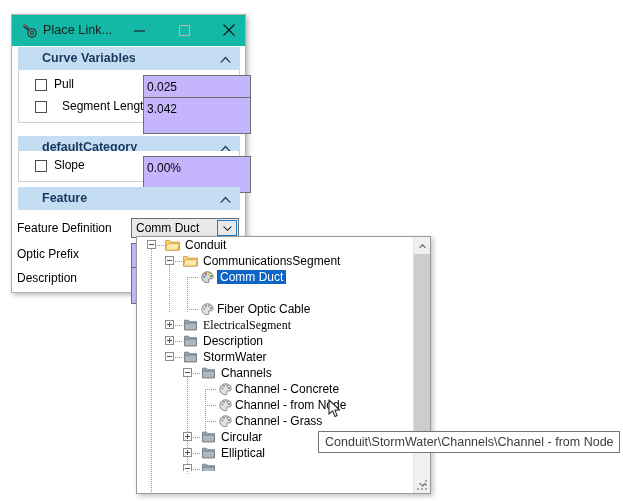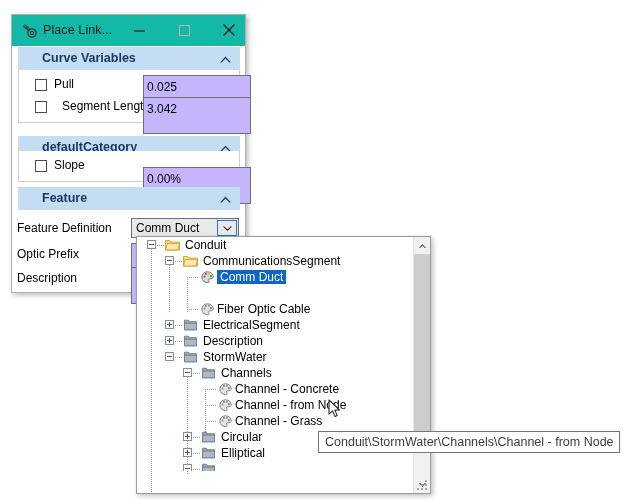--- a/index.html
+++ b/index.html
@@ -204,21 +204,21 @@
     <span class="gh-label">defaultCategory</span>
     <span class="gh-chevron">
       <svg width="13" height="9" viewBox="0 0 13 9">
           <path d="M6.5 1.5 L12 7.5 L10.4 7.5 L6.5 3.6 L2.6 7.5 L1 7.5 Z" fill="#1f3864"></path>
         </svg>
     </span>
   </div>
   <div class="group-body" style="top:136px;height:31px;">
     <span class="cb" style="left:16px;top:9px;"></span>
     <span class="fld-label" style="left:35px;top:7px;">Slope</span>
-    <span class="tbox" style="left:124px;top:16px;width:108px;">0.00%</span>
+    <span class="tbox" style="left:124px;top:5px;width:108px;">0.00%</span>
   </div>
 
   <div class="group-head" style="top:172px;">
     <span class="gh-label">Feature</span>
     <span class="gh-chevron">
       <svg width="13" height="9" viewBox="0 0 13 9">
           <path d="M6.5 1.5 L12 7.5 L10.4 7.5 L6.5 3.6 L2.6 7.5 L1 7.5 Z" fill="#1f3864"></path>
         </svg>
     </span>
   </div>
@@ -299,21 +299,21 @@
           <path d="M6.5 0.8c3.2 0 5.7 2.1 5.7 4.8 0 1.6-1.1 2.2-2.2 2.2H8.8c-.8 0-1.3.5-1.3 1.1 0 .8.7 1 .7 1.7 0 .7-.7 1.1-1.7 1.1C3.3 11.7.8 9.3.8 6.2S3.3.8 6.5.8z" fill="#e3e3e3" stroke="#6a6a6a" stroke-width="0.8"></path>
           <circle cx="3.4" cy="5.6" r="1.1" fill="#9a9a9a"></circle>
           <circle cx="4.9" cy="3.0" r="1.1" fill="#8a8a8a"></circle>
           <circle cx="8.0" cy="2.8" r="1.1" fill="#9a9a9a"></circle>
           <circle cx="9.9" cy="5.2" r="1.1" fill="#8a8a8a"></circle>
         </svg>
       </span>
       <span class="tlabel" style="left:80px;">Fiber Optic Cable</span>
     </div>
 
-    <div class="trow" style="top:80px;">
+    <div class="trow" style="top:80px;font-family:Liberation Serif, serif;">
       <span class="pm" style="left:28px;top:3px;">
           <i class="h"></i>
           <i class="v"></i>
         </span>
       <span class="dot-h" style="left:38px;top:8px;width:8px;"></span>
       <span class="folder" style="left:46px;top:2px;">
         <svg width="15" height="12" viewBox="0 0 15 12">
             <path d="M1.5 1.2h4l1.2 1.5h6.8v8.1H1.5z" fill="#9aa4b0" stroke="#6b7482" stroke-width="0.8"></path>
             <path d="M1.5 4.2h12v6.6h-12z" fill="#aeb8c4" stroke="#6b7482" stroke-width="0.7"></path>
           </svg>

